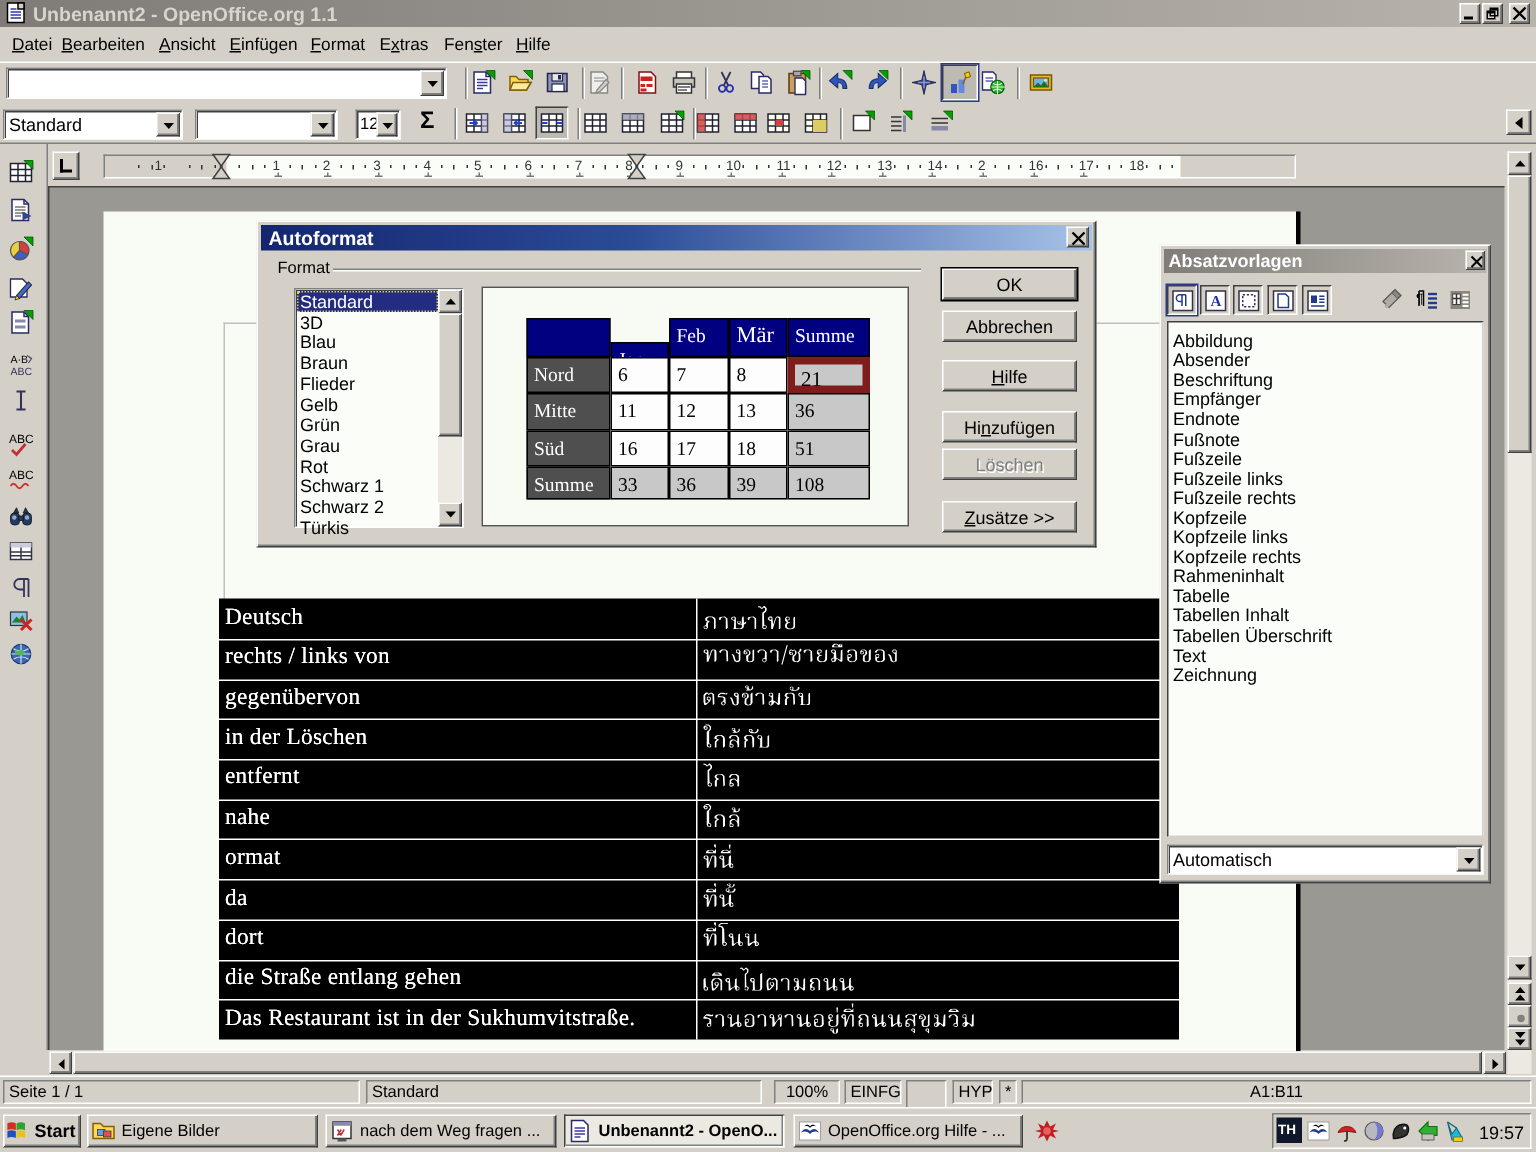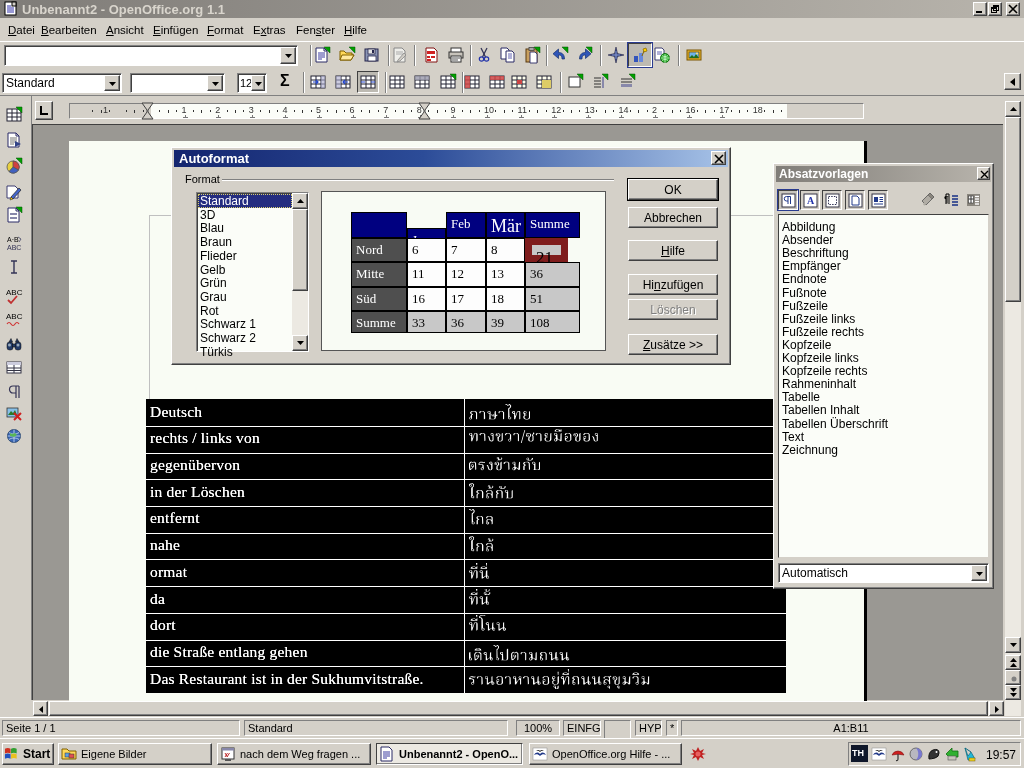--- a/index.html
+++ b/index.html
@@ -622,27 +622,27 @@
           <svg style="left:4px;top:5px" width="7" height="4">
             <path d="M0 0 L7 0 L3.5 4 Z" fill="#000"></path>
           </svg>
         </div>
       </div>
 </div>
 <div class="abs" style="left:149px;top:43px;width:285px;height:160px;background:#f8fbf4;border:1px solid #555">
 <div class="abs ser" style="left:29px;top:20.0px;width:56px;height:26.0px;background:#000080;color:#fff;border:1px solid #000;font-size:13px;padding:3px 0 0 4px"></div>
 <div class="abs ser" style="left:85px;top:36px;width:39px;height:26.0px;background:#000080;color:#fff;border:1px solid #000;font-size:13px;padding:3px 0 0 4px">Jan</div>
 <div class="abs ser" style="left:124px;top:20.0px;width:40px;height:26.0px;background:#000080;color:#fff;border:1px solid #000;font-size:13px;padding:3px 0 0 4px">Feb</div>
-<div class="abs ser" style="left:164px;top:20.0px;width:39px;height:26.0px;background:#000080;color:#fff;border:1px solid #000;font-size:18px;padding:3px 0 0 4px">Mär</div>
+<div class="abs ser" style="left:164px;top:20.0px;width:39px;height:26.0px;background:#000080;color:#fff;border:1px solid #000;font-size:15px;padding:3px 0 0 4px">Mär</div>
 <div class="abs ser" style="left:203px;top:20.0px;width:55px;height:26.0px;background:#000080;color:#fff;border:1px solid #000;font-size:13px;padding:3px 0 0 4px">Summe</div>
 <div class="abs ser" style="left:29px;top:46.0px;width:56px;height:24.3px;background:#4f4f4f;color:#fff;border:1px solid #000;font-size:13px;padding:3px 0 0 4px">Nord</div>
 <div class="abs ser" style="left:85px;top:46.0px;width:39px;height:24.3px;background:#fdfdfd;color:#000;border:1px solid #000;font-size:13px;padding:3px 0 0 4px">6</div>
 <div class="abs ser" style="left:124px;top:46.0px;width:40px;height:24.3px;background:#fdfdfd;color:#000;border:1px solid #000;font-size:13px;padding:3px 0 0 4px">7</div>
 <div class="abs ser" style="left:164px;top:46.0px;width:39px;height:24.3px;background:#fdfdfd;color:#000;border:1px solid #000;font-size:13px;padding:3px 0 0 4px">8</div>
-<div class="abs ser" style="left:203px;top:46.0px;width:43px;height:24.3px;background:#c8c8c8;color:#000;border:7px solid #7f1d1d;font-size:17px;padding:3px 0 0 4px">21</div>
+<div class="abs ser" style="left:203px;top:46.0px;width:55px;height:24.3px;background:#c8c8c8;color:#000;border:5px solid #7f1d1d;font-size:14px;padding:3px 0 0 4px">21</div>
 <div class="abs ser" style="left:29px;top:70.3px;width:56px;height:24.3px;background:#4f4f4f;color:#fff;border:1px solid #000;font-size:13px;padding:3px 0 0 4px">Mitte</div>
 <div class="abs ser" style="left:85px;top:70.3px;width:39px;height:24.3px;background:#fdfdfd;color:#000;border:1px solid #000;font-size:13px;padding:3px 0 0 4px">11</div>
 <div class="abs ser" style="left:124px;top:70.3px;width:40px;height:24.3px;background:#fdfdfd;color:#000;border:1px solid #000;font-size:13px;padding:3px 0 0 4px">12</div>
 <div class="abs ser" style="left:164px;top:70.3px;width:39px;height:24.3px;background:#fdfdfd;color:#000;border:1px solid #000;font-size:13px;padding:3px 0 0 4px">13</div>
 <div class="abs ser" style="left:203px;top:70.3px;width:55px;height:24.3px;background:#c8c8c8;color:#000;border:1px solid #000;font-size:13px;padding:3px 0 0 4px">36</div>
 <div class="abs ser" style="left:29px;top:94.6px;width:56px;height:24.3px;background:#4f4f4f;color:#fff;border:1px solid #000;font-size:13px;padding:3px 0 0 4px">Süd</div>
 <div class="abs ser" style="left:85px;top:94.6px;width:39px;height:24.3px;background:#fdfdfd;color:#000;border:1px solid #000;font-size:13px;padding:3px 0 0 4px">16</div>
 <div class="abs ser" style="left:124px;top:94.6px;width:40px;height:24.3px;background:#fdfdfd;color:#000;border:1px solid #000;font-size:13px;padding:3px 0 0 4px">17</div>
 <div class="abs ser" style="left:164px;top:94.6px;width:39px;height:24.3px;background:#fdfdfd;color:#000;border:1px solid #000;font-size:13px;padding:3px 0 0 4px">18</div>
 <div class="abs ser" style="left:203px;top:94.6px;width:55px;height:24.3px;background:#c8c8c8;color:#000;border:1px solid #000;font-size:13px;padding:3px 0 0 4px">51</div>

